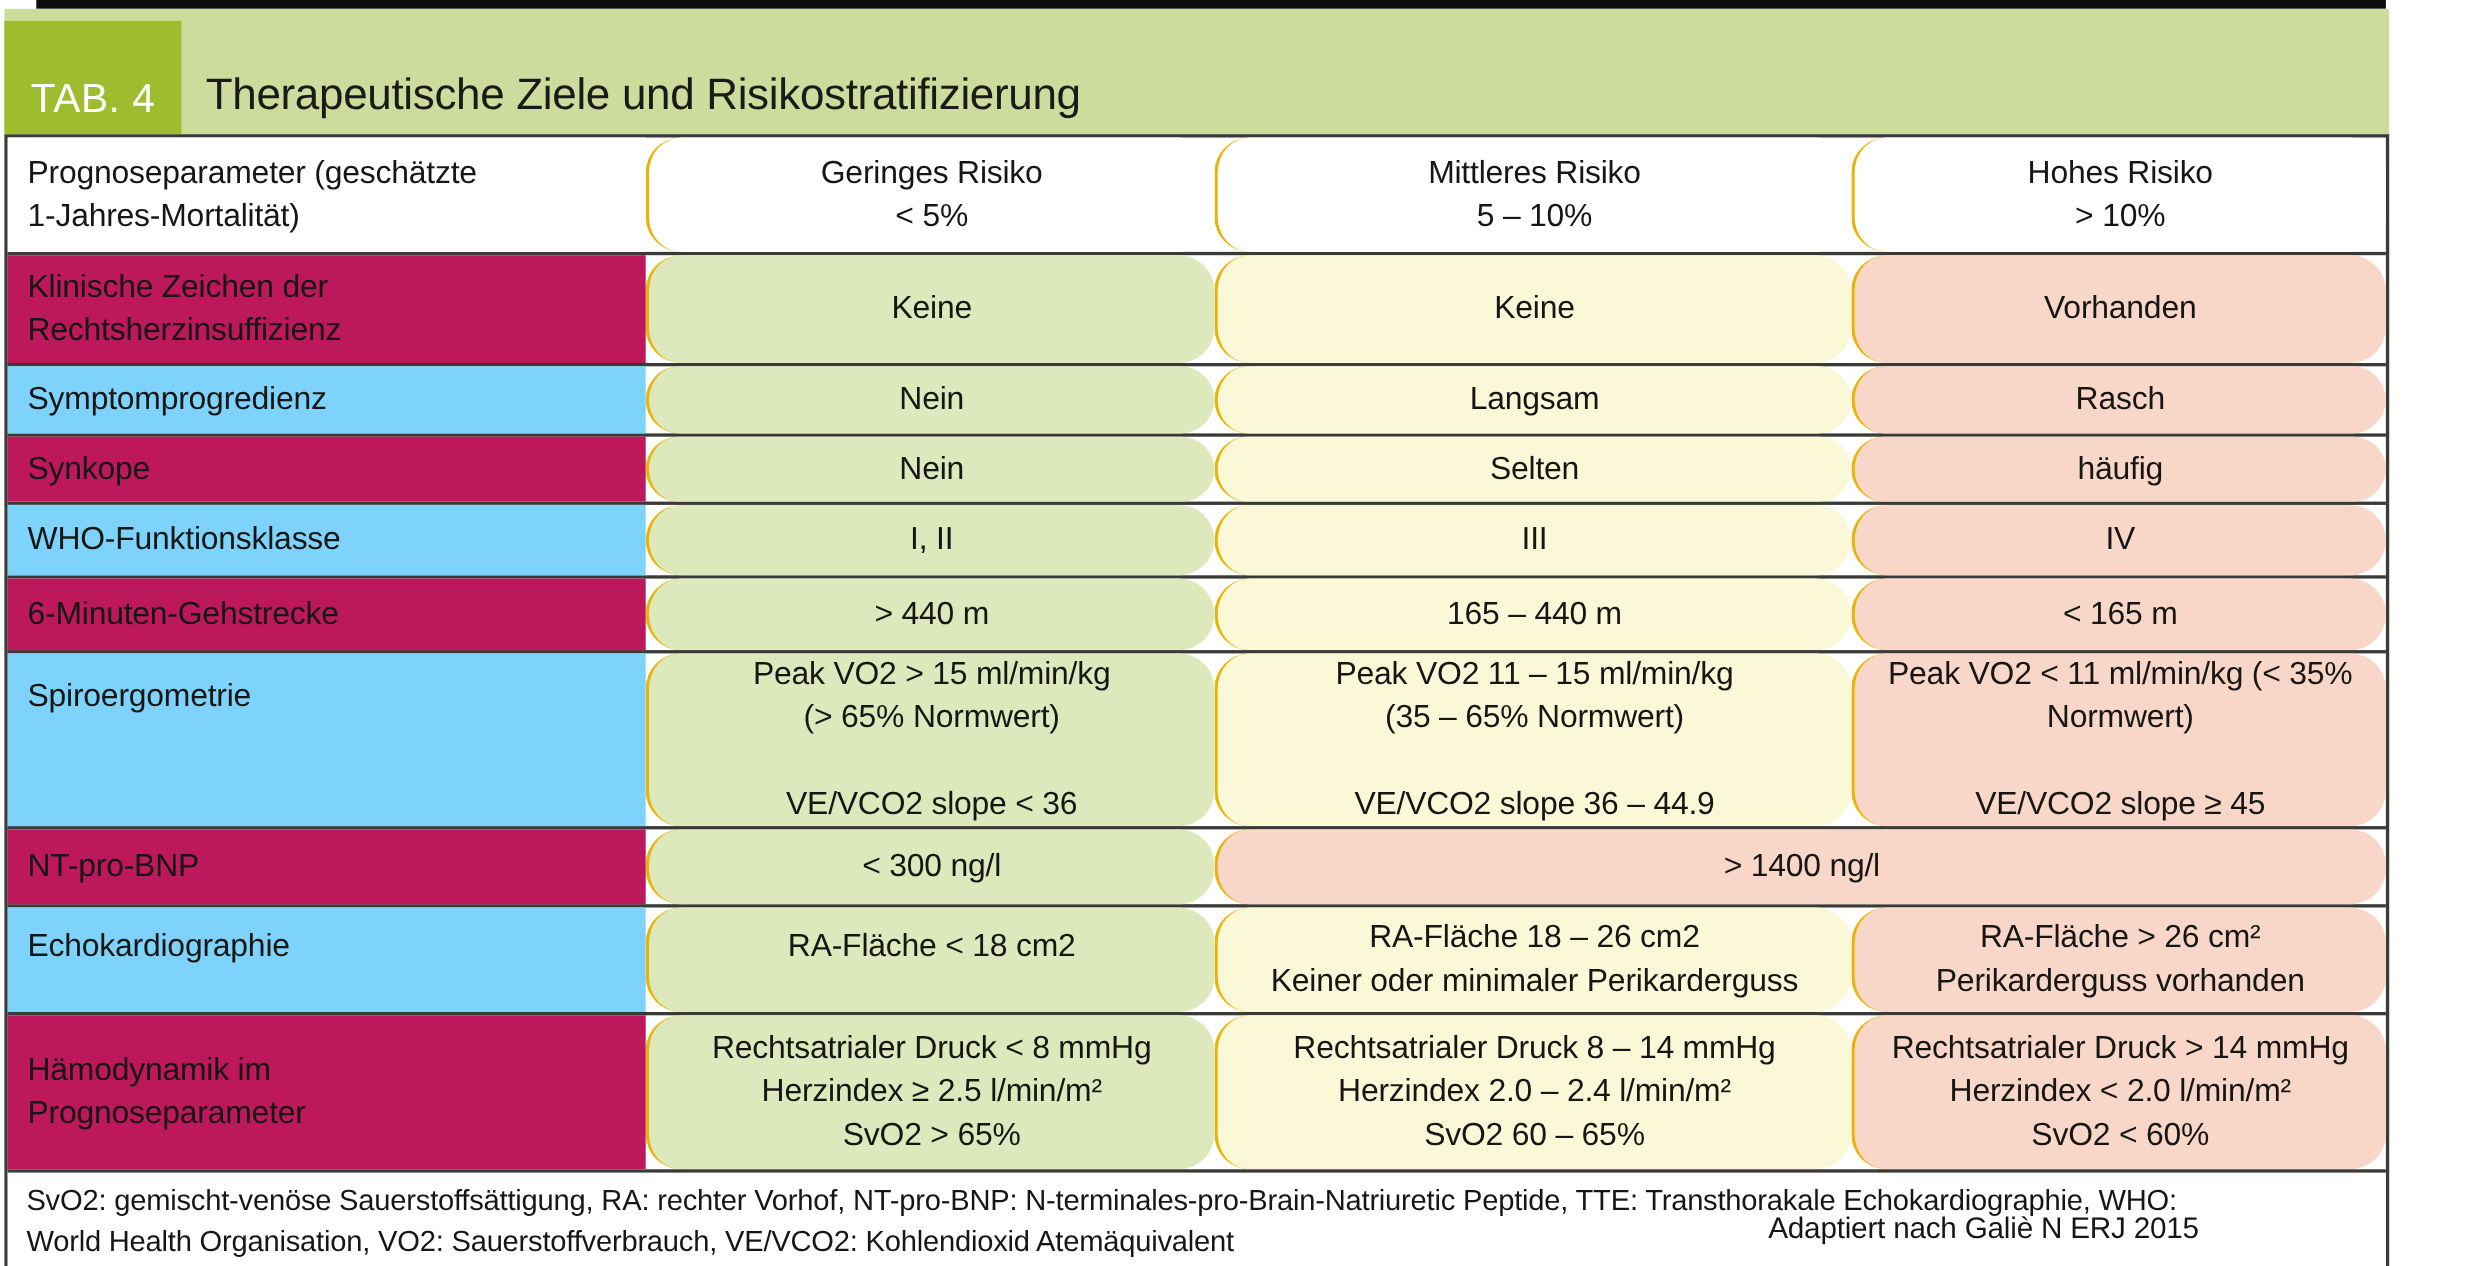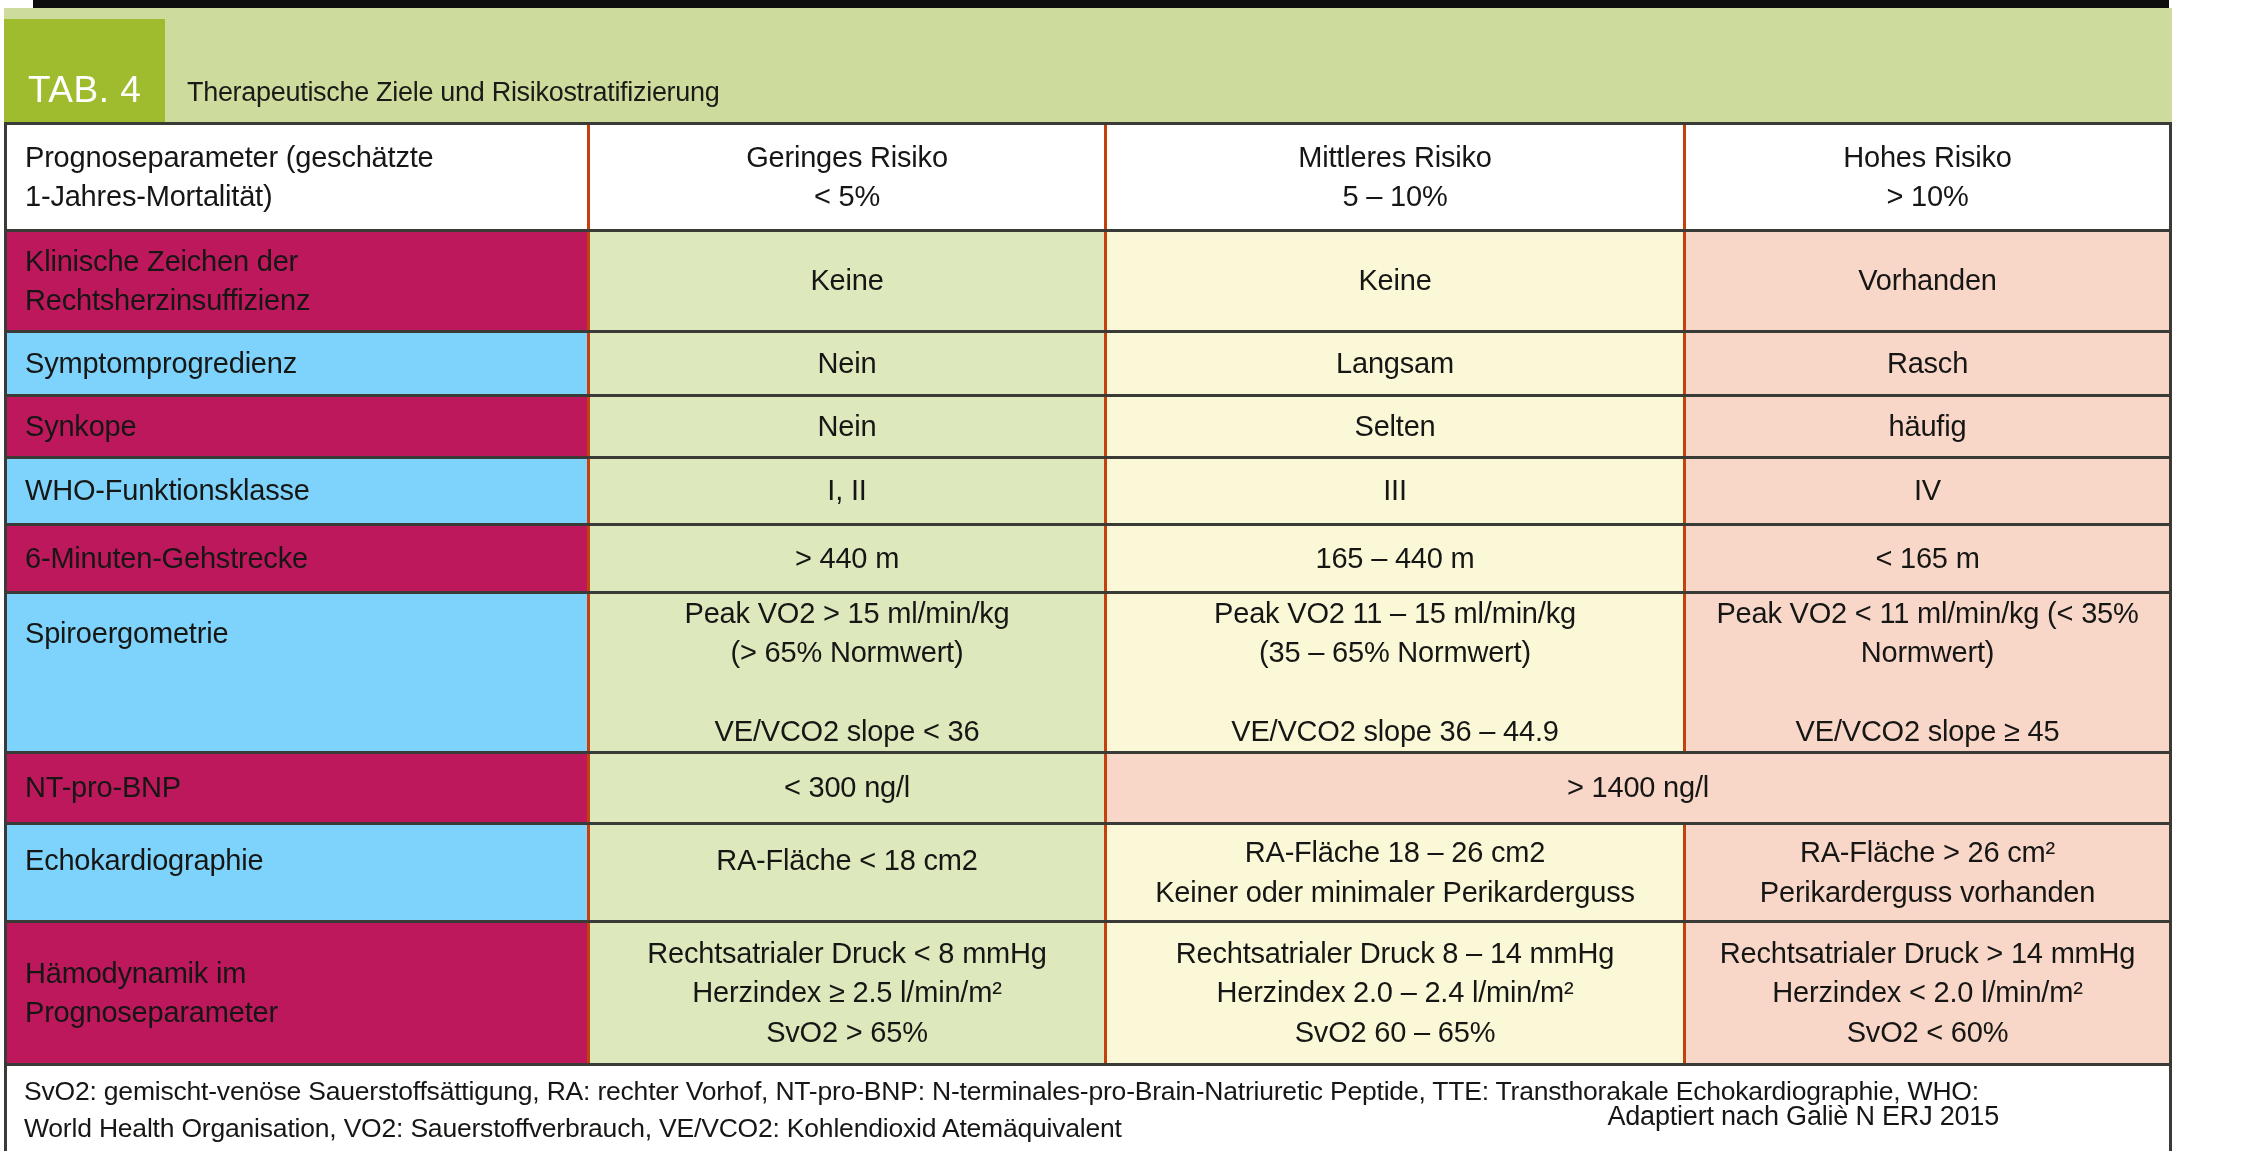--- a/index.html
+++ b/index.html
@@ -22,37 +22,37 @@
   }
   .tab-badge{
     width:161px;height:103px;background:#9fbc2f;
     display:flex;align-items:flex-end;
     box-sizing:border-box;padding:0 0 14px 24px;
   }
   .tab-badge .badge-text{
     color:#ffffff;font-size:37px;line-height:1;letter-spacing:0.5px;
   }
   .title-text{
-    font-size:27px;line-height:1;color:#1a1a18;
+    font-size:40px;line-height:1;color:#1a1a18;
     padding:0 0 16px 22px;letter-spacing:-0.3px;margin-top:24px;
   }
   .dtable{
     box-sizing:border-box;width:2168px;
     border:3px solid #3a3a37;background:#ffffff;
   }
   .trow{display:flex;}
   .trow + .trow{border-top:3px solid #3a3a37;}
   .cell{
     box-sizing:border-box;
     display:flex;align-items:center;justify-content:center;
     text-align:center;white-space:pre-line;
     font-size:29px;line-height:1.35;letter-spacing:-0.2px;
     padding:6px 12px;
   }
-  .cell + .cell{border-left:3px solid #c2410c;}
+  .cell + .cell{border-left:3px solid #eab308;border-radius:32px;}
   .c1{width:580px;justify-content:flex-start;text-align:left;padding-left:18px;}
   .c2{width:517px;}
   .c3{width:579px;}
   .c4{flex:1;}
   .bg-white{background:#ffffff;}
   .bg-label-light{background:#be185d;}
   .bg-label-tint{background:#7dd3fc;}
   .bg-low{background:#dde8bd;}
   .bg-mid{background:#fbf8d8;}
   .bg-high{background:#f8d7c9;}

